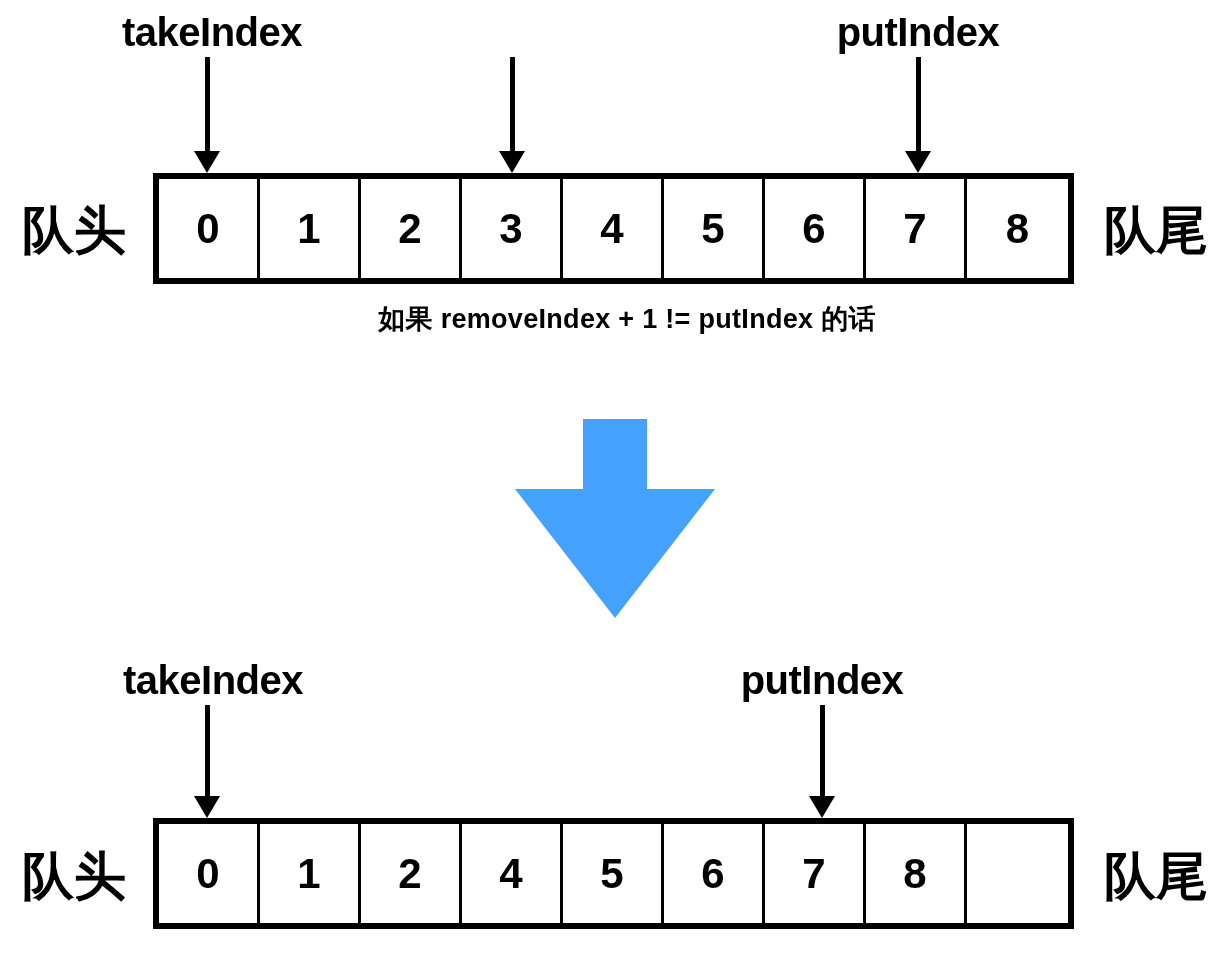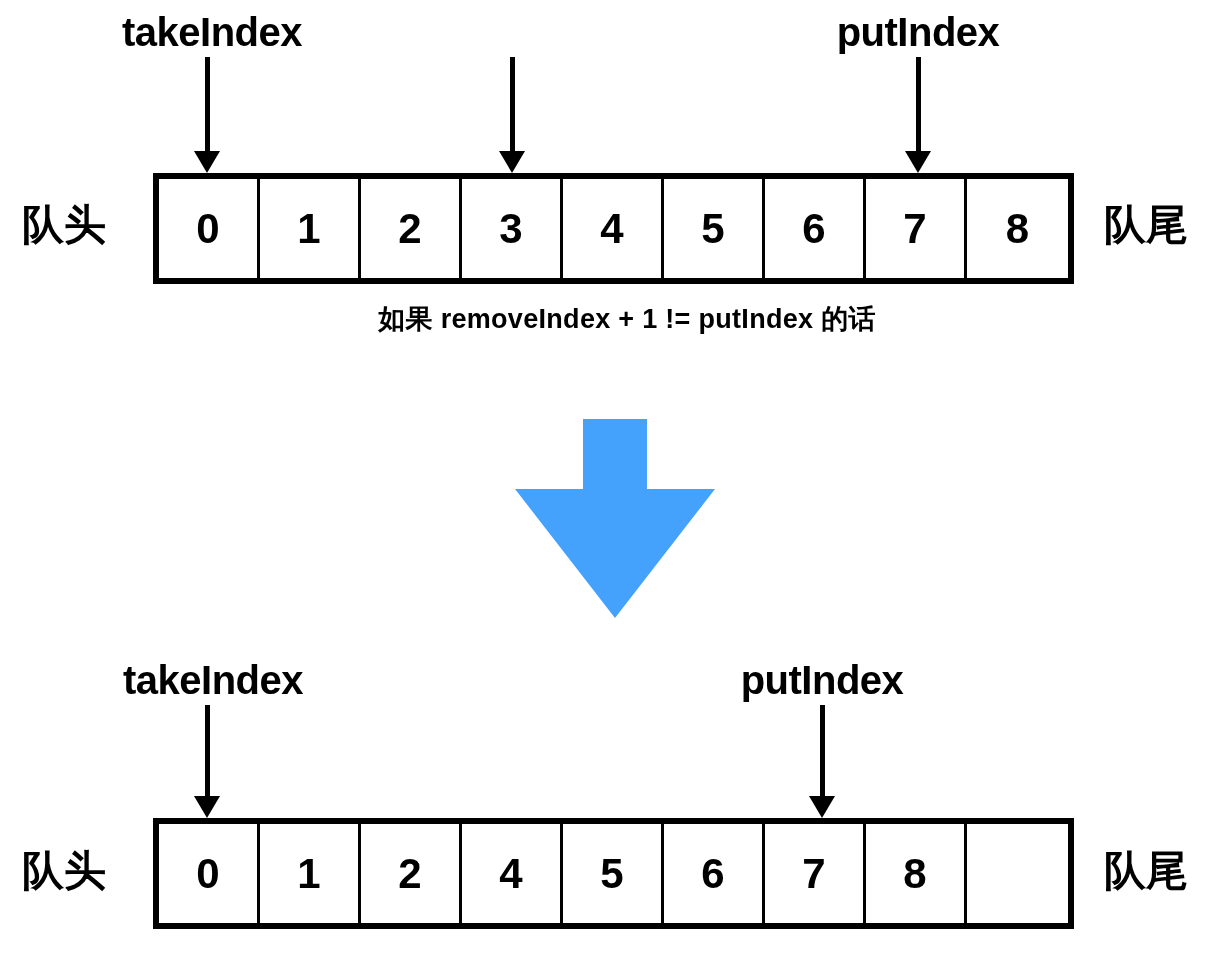--- a/index.html
+++ b/index.html
@@ -74,21 +74,21 @@
     font-weight: bold;
     background: #ffffff;
   }
   .cell:last-child {
     border-right: none;
   }
 
   
   .side-label {
     position: absolute;
-    font-size: 42px;
+    font-size: 52px;
     font-weight: bold;
     line-height: 1;
     white-space: nowrap;
   }
 
   
   .caption {
     position: absolute;
     width: 100%;
     text-align: center;

